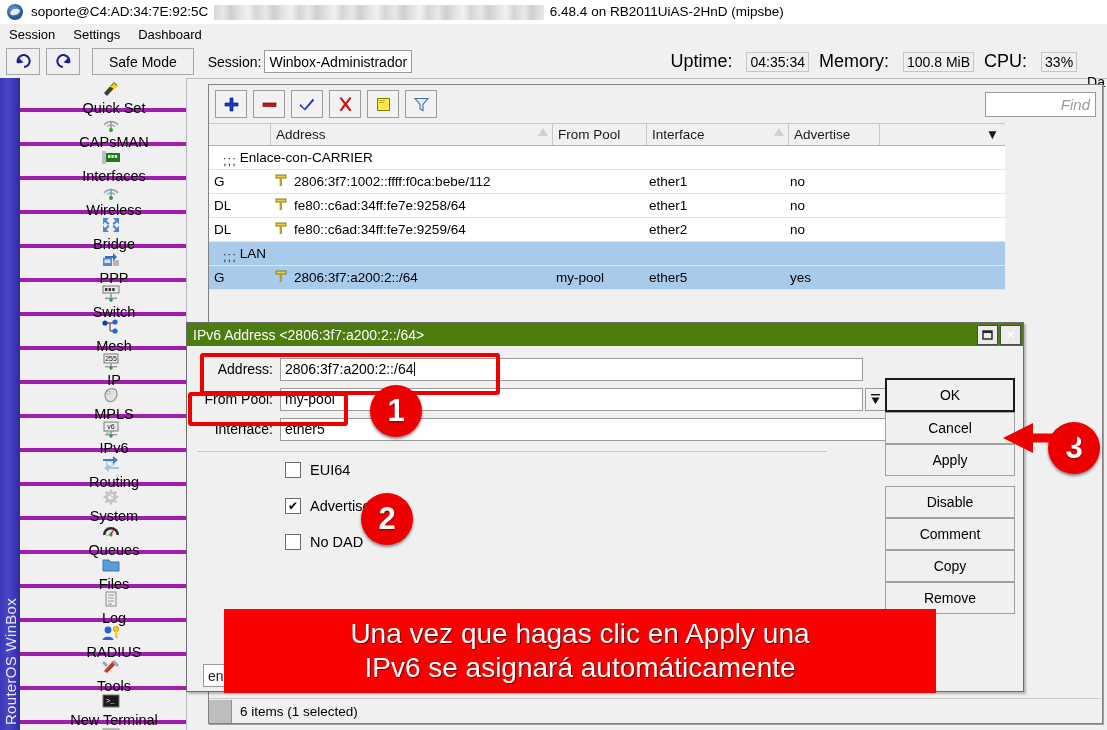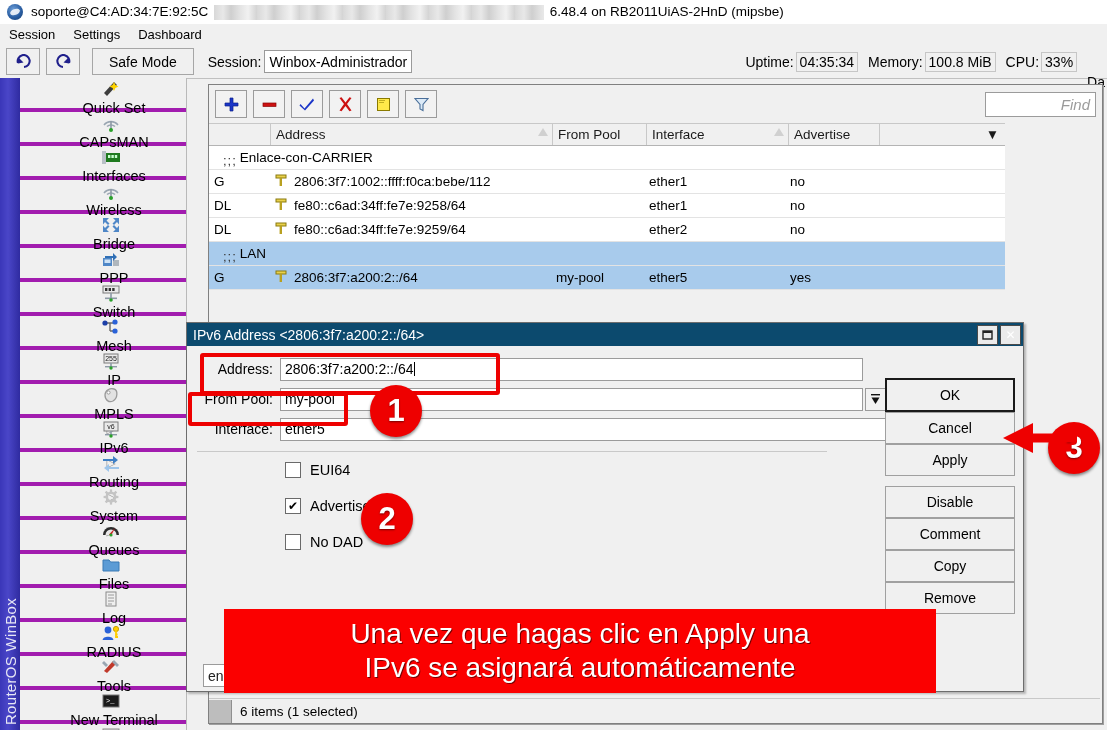--- a/index.html
+++ b/index.html
@@ -79,24 +79,24 @@
   .tb-field {
     height: 21px; padding: 0 4px; margin-left: 3px;
     border: 1px solid #9a9a9a; background: #fff;
     display: flex; align-items: center; font-size: 14px;
   }
   .tb-right {
     margin-left: auto; display: flex; align-items: center;
     padding-right: 2px;
   }
   .tb-stat { display: flex; align-items: center; margin-left: 10px; }
-  .tb-stat .k { font-size: 14px; }
+  .tb-stat .k { font-size: 18px; }
   .tb-stat .v {
     border: 1px solid #c6c6c6; background: #f0f0f0;
-    padding: 1px 3px; font-size: 14px; margin-left: 2px;
+    padding: 1px 3px; font-size: 14px; margin-left: 14px;
   }
   .tb-trail { font-size: 14px; margin-left: 10px; margin-top: 40px; }
 
   
   .bluestrip {
     position: absolute; left: 0; top: 78px; width: 20px; height: 652px;
     background: linear-gradient(90deg, #3a36b8 0%, #4a46c8 40%, #2f2ba0 100%);
   }
   .bluestrip span {
     position: absolute; left: 50%; bottom: 8px;
@@ -225,21 +225,21 @@
   }
   .statusbar .stxt { font-size: 13.5px; margin-left: 8px; }
 
   
   .dlg {
     position: absolute; left: 186px; top: 322px; width: 836px; height: 368px;
     border: 1px solid #6d6d6d; background: #f0f0f0;
     box-shadow: 2px 2px 2px rgba(0,0,0,.25);
   }
   .dlg-title {
-    height: 23px; background: #0c4a6e;
+    height: 23px; background: #4d7c0f;
     display: flex; align-items: center; padding-left: 6px;
     color: #fff; font-size: 14px;
   }
   .dlg-body { position: relative; padding: 8px 0 0 0; }
   .frow { display: flex; align-items: center; height: 30px; padding-left: 8px; }
   .flabel {
     width: 78px; text-align: right; font-size: 14px; margin-right: 7px;
   }
   .finput {
     height: 21px; border: 1px solid #9b9b9b; background: #fff;

